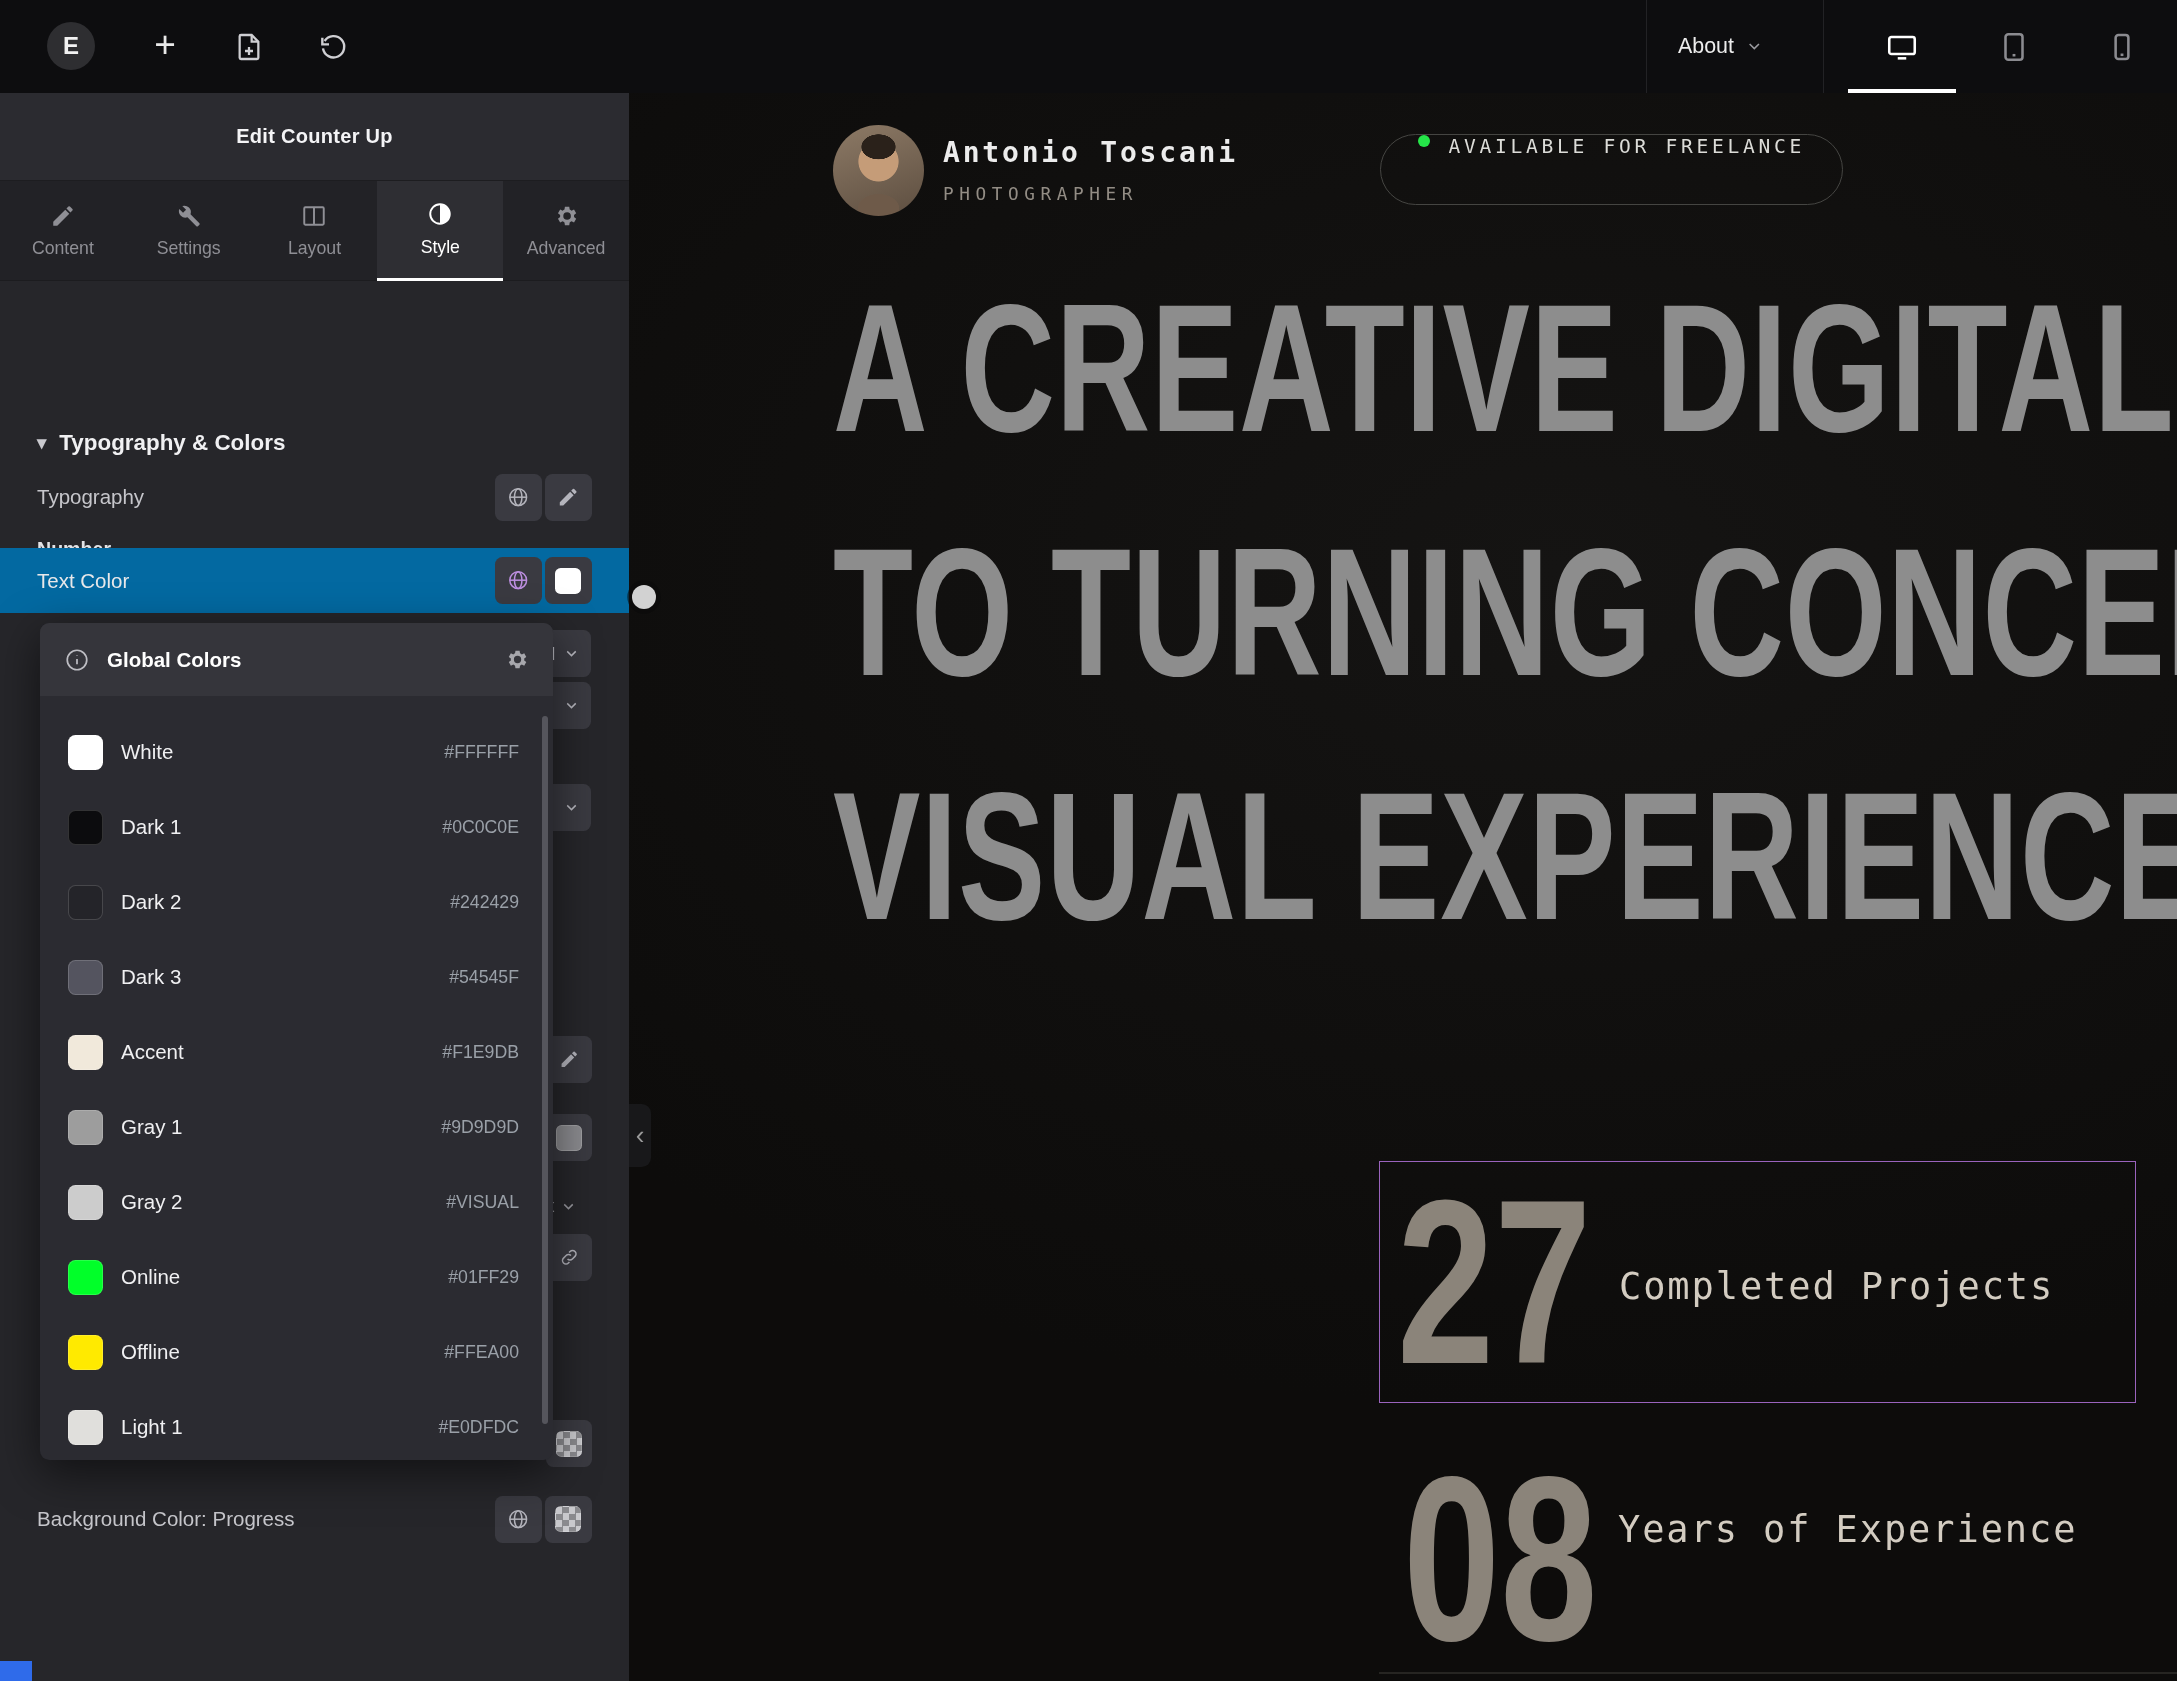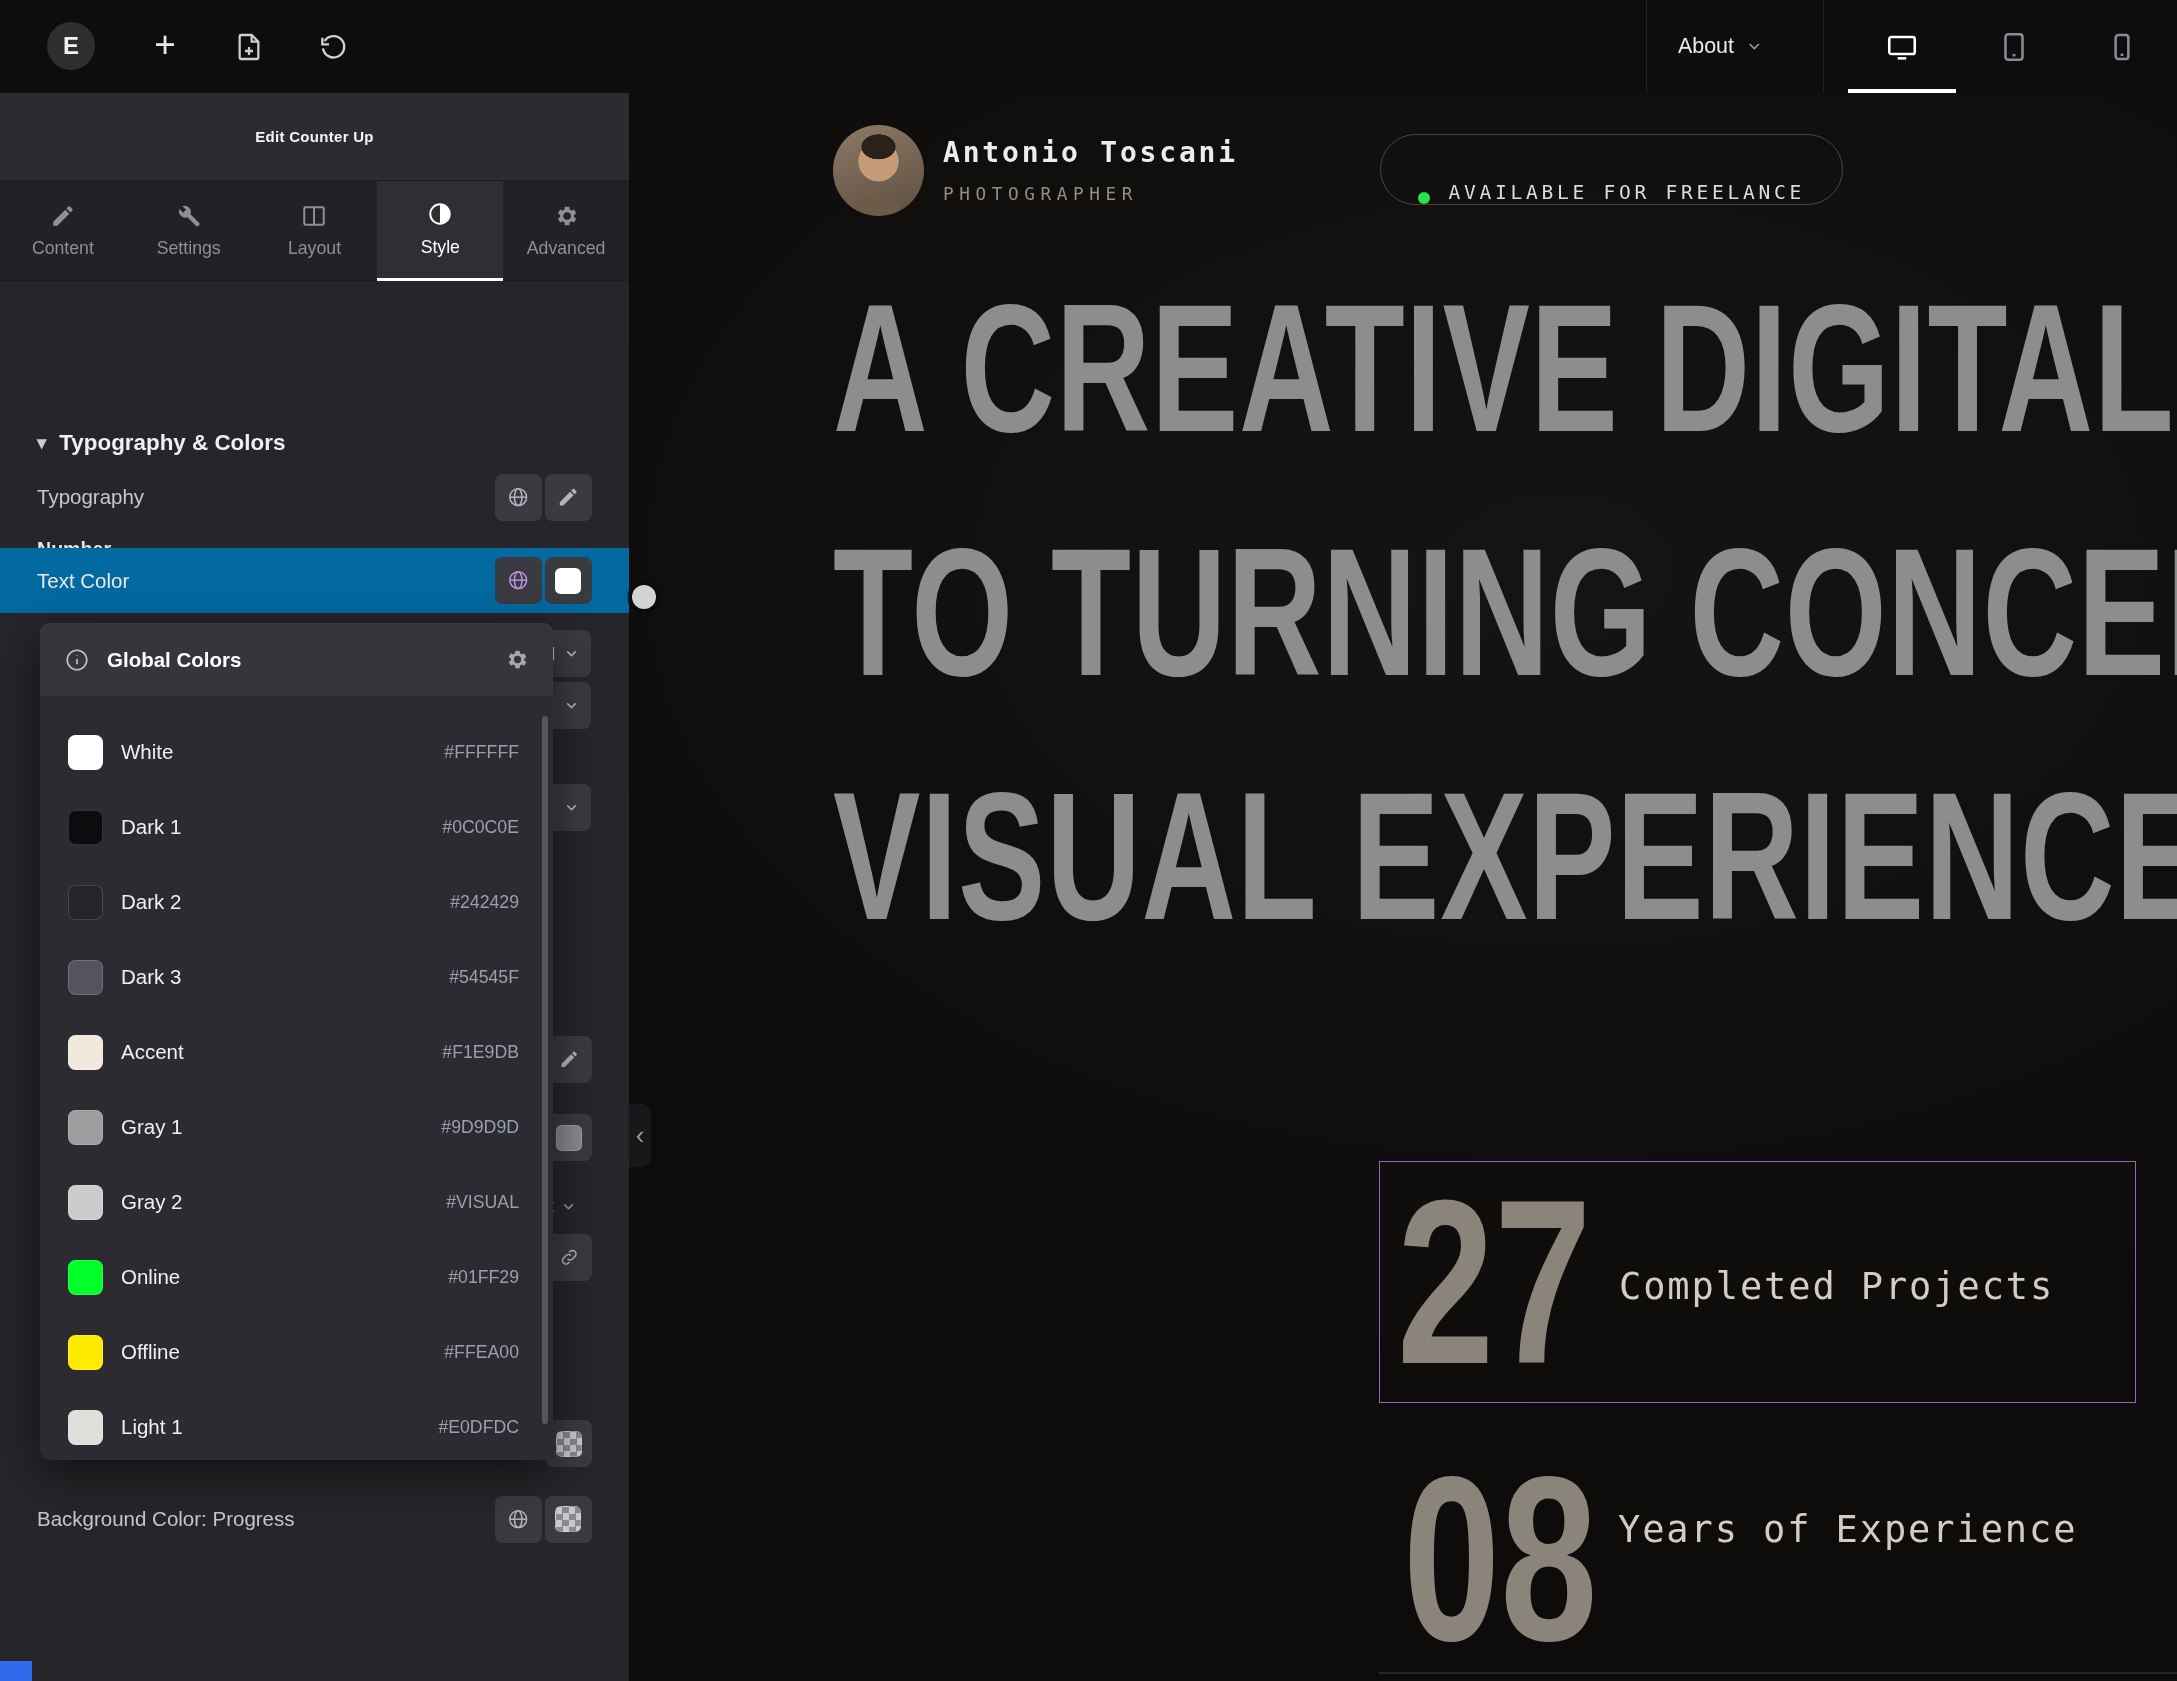--- a/index.html
+++ b/index.html
@@ -20,21 +20,21 @@
     gap:11.2px; color:#ececec; font-size:21.4px; cursor:pointer; }
   .about .chev { width:18.6px; height:18.6px; color:#9a9a9f; }
   .device { position:absolute; top:30px; width:34px; height:34px; color:#8b8b90; cursor:pointer; }
   .device.active { color:#ffffff; }
   .device-underline { position:absolute; left:1848px; top:89px; width:108px; height:4.7px; background:#ffffff; }
 
   
   .panel { position:absolute; left:0; top:93px; width:629px; height:1589px; background:#26262a; }
   .panel-header { position:absolute; left:0; top:0; width:629px; height:88px; background:#2b2b30;
     display:flex; align-items:center; justify-content:center; border-bottom:0.9px solid #1d1d20; }
-  .panel-title { color:#f4f4f6; font-size:15px; font-weight:700; letter-spacing:0.3px; }
+  .panel-title { color:#f4f4f6; font-size:20px; font-weight:700; letter-spacing:0.3px; }
   .tabs { position:absolute; left:0; top:88px; width:629px; height:100px; background:#222226;
     display:flex; border-bottom:0.9px solid #1c1c1f; }
   .tab { width:126px; height:100px; display:flex; flex-direction:column; align-items:center;
     justify-content:center; gap:9.3px; color:#8f8f95; font-size:17.7px; cursor:pointer; }
   .tab .ticon { width:26px; height:26px; }
   .tab.active { background:#2e2e33; color:#ffffff; border-bottom:3.7px solid #ffffff; }
 
   .section-head { position:absolute; left:37px; top:337px; display:flex; align-items:center; gap:13px;
     color:#f0f0f2; font-size:22.4px; font-weight:700; cursor:pointer; }
   .section-caret { color:#c9c9ce; font-size:18.6px; }
@@ -84,21 +84,21 @@
       radial-gradient(ellipse 28px 20.5px at 50% 24%, #2a211a 0 60%, transparent 62%),
       radial-gradient(circle 20.5px at 50% 40%, #c59c78 0 96%, transparent 100%),
       radial-gradient(ellipse 34px 24px at 50% 92%, #6e5a49 0 60%, transparent 62%),
       linear-gradient(160deg, #8d7a66, #5d4e40);
     }
   .p-name { position:absolute; left:314px; top:43px; font-family:"DejaVu Sans Mono", monospace;
     font-weight:700; font-size:28px; letter-spacing:2.8px; color:#ececec; }
   .p-role { position:absolute; left:314px; top:91px; font-family:"DejaVu Sans Mono", monospace;
     font-size:17.7px; letter-spacing:5.6px; color:#938d85; }
   .badge { position:absolute; left:751px; top:41px; height:71px; padding:0 37px; border:0.9px solid #454542;
-    border-radius:37px; display:flex; align-items:flex-end; gap:18.6px; cursor:pointer; }
+    border-radius:37px; display:flex; align-items:flex-start; gap:18.6px; cursor:pointer; }
   .badge-dot { width:12px; height:12px; border-radius:50%; }
   .badge-label { font-family:"DejaVu Sans Mono", monospace; font-size:19.6px; letter-spacing:3.7px; color:#dcdcd8; }
 
   .headline { position:absolute; left:204px; top:153px; white-space:nowrap; }
   .hline { height:244px; display:flex; align-items:center; }
   .hline span { display:inline-block; font-size:182px; font-weight:700; letter-spacing:0.9px;
     color:#8d8d8d; transform:scaleX(.72); transform-origin:left center; }
 
   .counter-box { position:absolute; left:750px; top:1068px; width:757px; height:242px;
     border:1.9px solid; cursor:pointer; }

